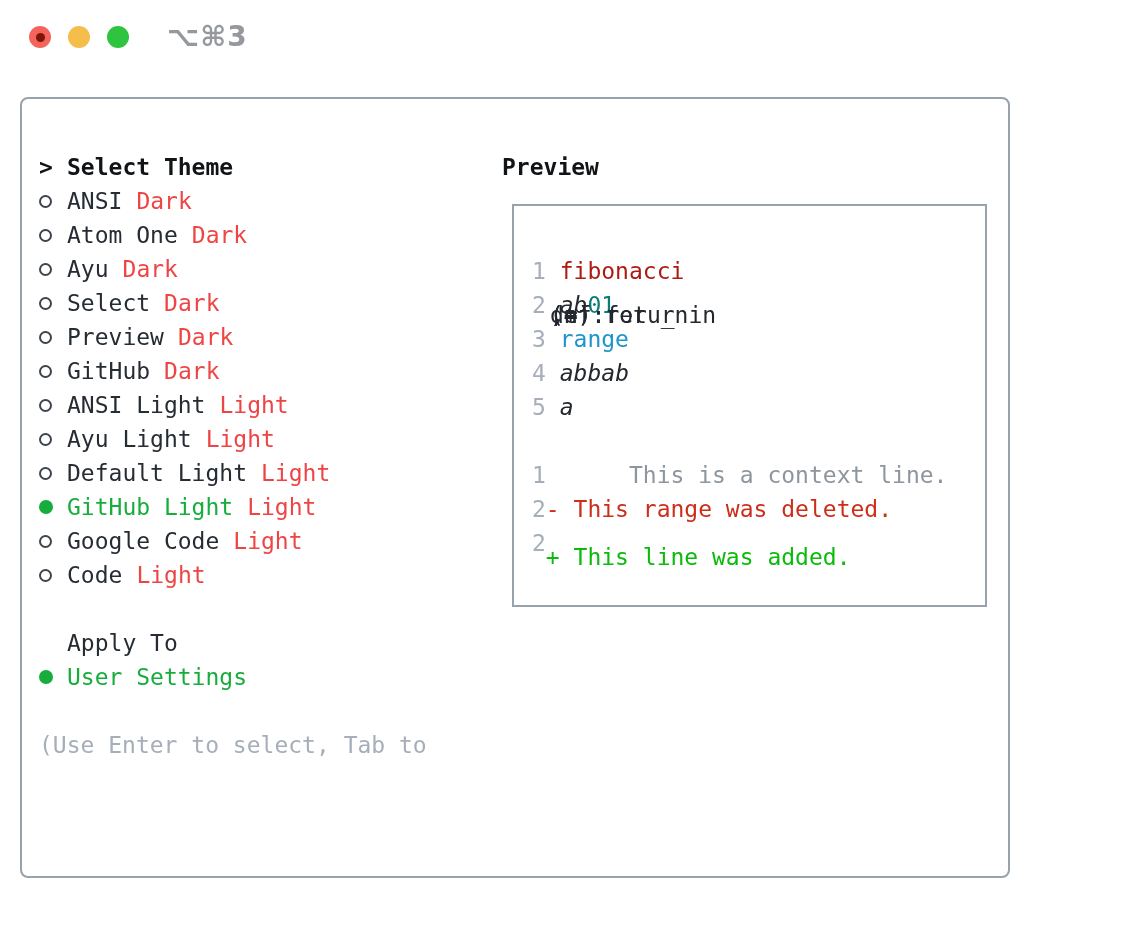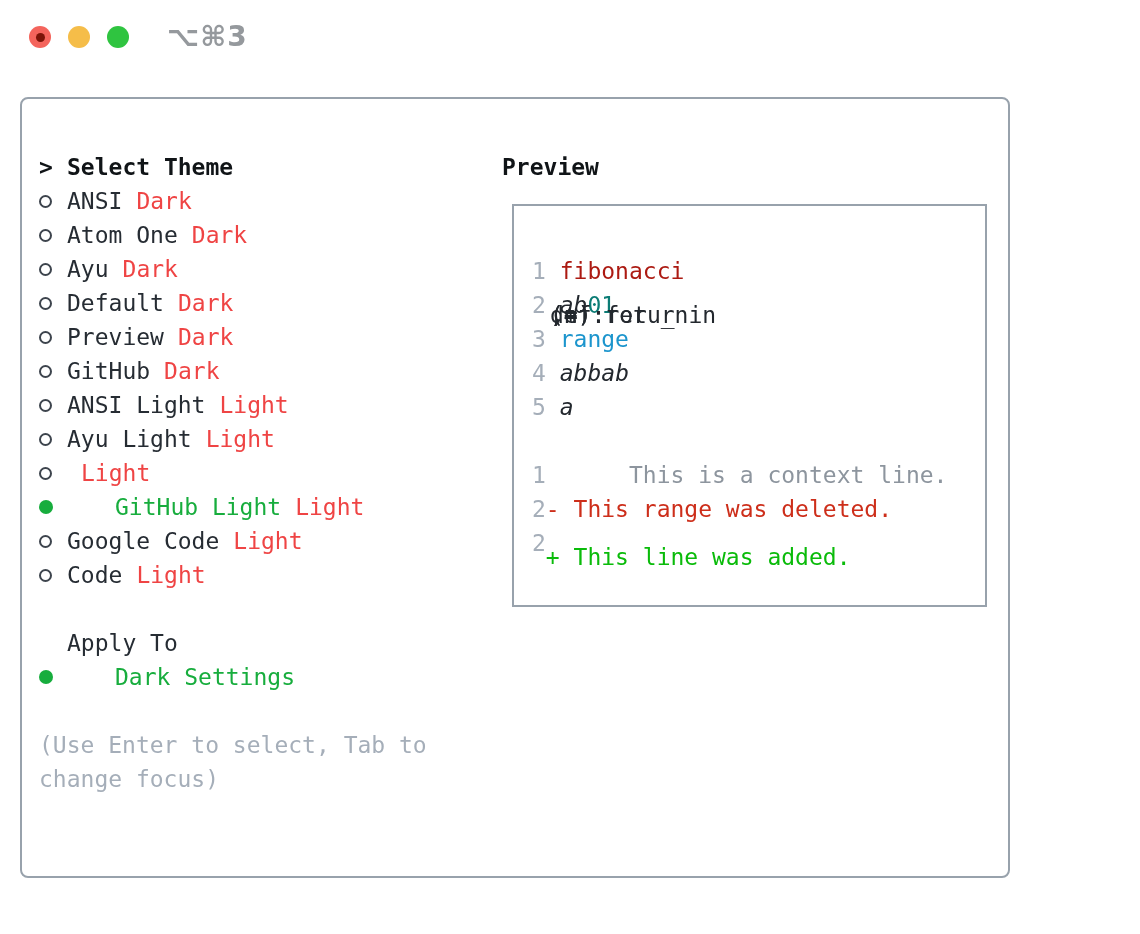--- a/index.html
+++ b/index.html
@@ -28,21 +28,21 @@
   }
   
   .left-col { position:absolute; left:17px; top:51px; width:450px; }
   .row { display:flex; align-items:center; height:34px; font-size:23px; color:#262c33; white-space:pre; }
   .marker { width:28px; display:flex; align-items:center; flex:0 0 28px; }
   .caret { font-weight:bold; color:#101417; font-size:23px; }
   .ring { width:13px; height:13px; border:2px solid #3d444d; border-radius:50%; box-sizing:border-box; }
   .dot  { width:14px; height:14px; border-radius:50%; background:var(--accent); }
   .bold { font-weight:bold; color:#101417; }
   .name { color:#262c33; }
-  .name.sel { color:var(--accent);margin-left:48px; }
+  .name.sel { color:var(--accent); }
   .variant { color:#ef4444; margin-left:14px; }
   .spacer { height:34px; }
   .hint { color:#a5aeb9; }
   
   .preview-title { position:absolute; left:480px; top:51px; height:34px; display:flex; align-items:center; font-size:23px; font-weight:bold; color:#101417; }
   .preview-box {
     position:absolute; left:490px; top:105px; width:475px; height:403px;
     border:2px solid var(--border); box-sizing:border-box; background:#ffffff;
   }
   .code { position:absolute; left:18px; top:48px; }
@@ -76,47 +76,46 @@
     <div class="left-col">
       <div class="row bold">
         <span class="marker caret">&gt;</span>
         <span>Select Theme</span>
       </div>
 
       <div>
           <div class="row"><span class="marker"><span class="ring"></span></span><span class="name">ANSI</span><span class="variant">Dark</span></div>
           <div class="row"><span class="marker"><span class="ring"></span></span><span class="name">Atom One</span><span class="variant">Dark</span></div>
           <div class="row"><span class="marker"><span class="ring"></span></span><span class="name">Ayu</span><span class="variant">Dark</span></div>
-          <div class="row"><span class="marker"><span class="ring"></span></span><span class="name">Default</span><span class="variant">Dark</span></div>
+          <div class="row"><span class="marker"><span class="ring"></span></span><span class="name">Select</span><span class="variant">Dark</span></div>
           <div class="row"><span class="marker"><span class="ring"></span></span><span class="name">Preview</span><span class="variant">Dark</span></div>
           <div class="row"><span class="marker"><span class="ring"></span></span><span class="name">GitHub</span><span class="variant">Dark</span></div>
           <div class="row"><span class="marker"><span class="ring"></span></span><span class="name">ANSI Light</span><span class="variant">Light</span></div>
           <div class="row"><span class="marker"><span class="ring"></span></span><span class="name">Ayu Light</span><span class="variant">Light</span></div>
-          <div class="row"><span class="marker"><span class="ring"></span></span><span class="variant">Light</span></div>
+          <div class="row"><span class="marker"><span class="ring"></span></span><span class="name">Default Light</span><span class="variant">Light</span></div>
           <div class="row"><span class="marker"><span class="dot"></span></span><span class="name sel">GitHub Light</span><span class="variant">Light</span></div>
           <div class="row"><span class="marker"><span class="ring"></span></span><span class="name">Google Code</span><span class="variant">Light</span></div>
           <div class="row"><span class="marker"><span class="ring"></span></span><span class="name">Code</span><span class="variant">Light</span></div>
         </div>
 
       <div class="spacer"></div>
 
       <div class="row">
         <span class="marker"></span>
         <span class="name">Apply To</span>
       </div>
 
       <div>
-          <div class="row"><span class="marker"><span class="dot"></span></span><span class="name sel">Dark Settings</span></div>
+          <div class="row"><span class="marker"><span class="dot"></span></span><span class="name sel">User Settings</span></div>
         </div>
 
       <div class="spacer"></div>
 
       <div>
           <div class="row hint">(Use Enter to select, Tab to</div>
-          <div class="row hint">change focus)</div>
         </div>
     </div>
 
     <div class="preview-title">Preview</div>
 
     <div class="preview-box">
       <div class="code">
           <div class="cline"><span class="ln">1 </span><span class="code">def </span><span class="func">fibonacci</span><span class="code">(n):</span></div>
           <div class="cline"><span class="ln">2 </span><span class="code">    </span><span class="var">a</span><span class="code">, </span><span class="var">b</span><span class="code"> = </span><span class="num">0</span><span class="code">, </span><span class="num">1</span></div>
           <div class="cline"><span class="ln">3 </span><span class="code">    for _ in </span><span class="blue">range</span><span class="code">(n):</span></div>

